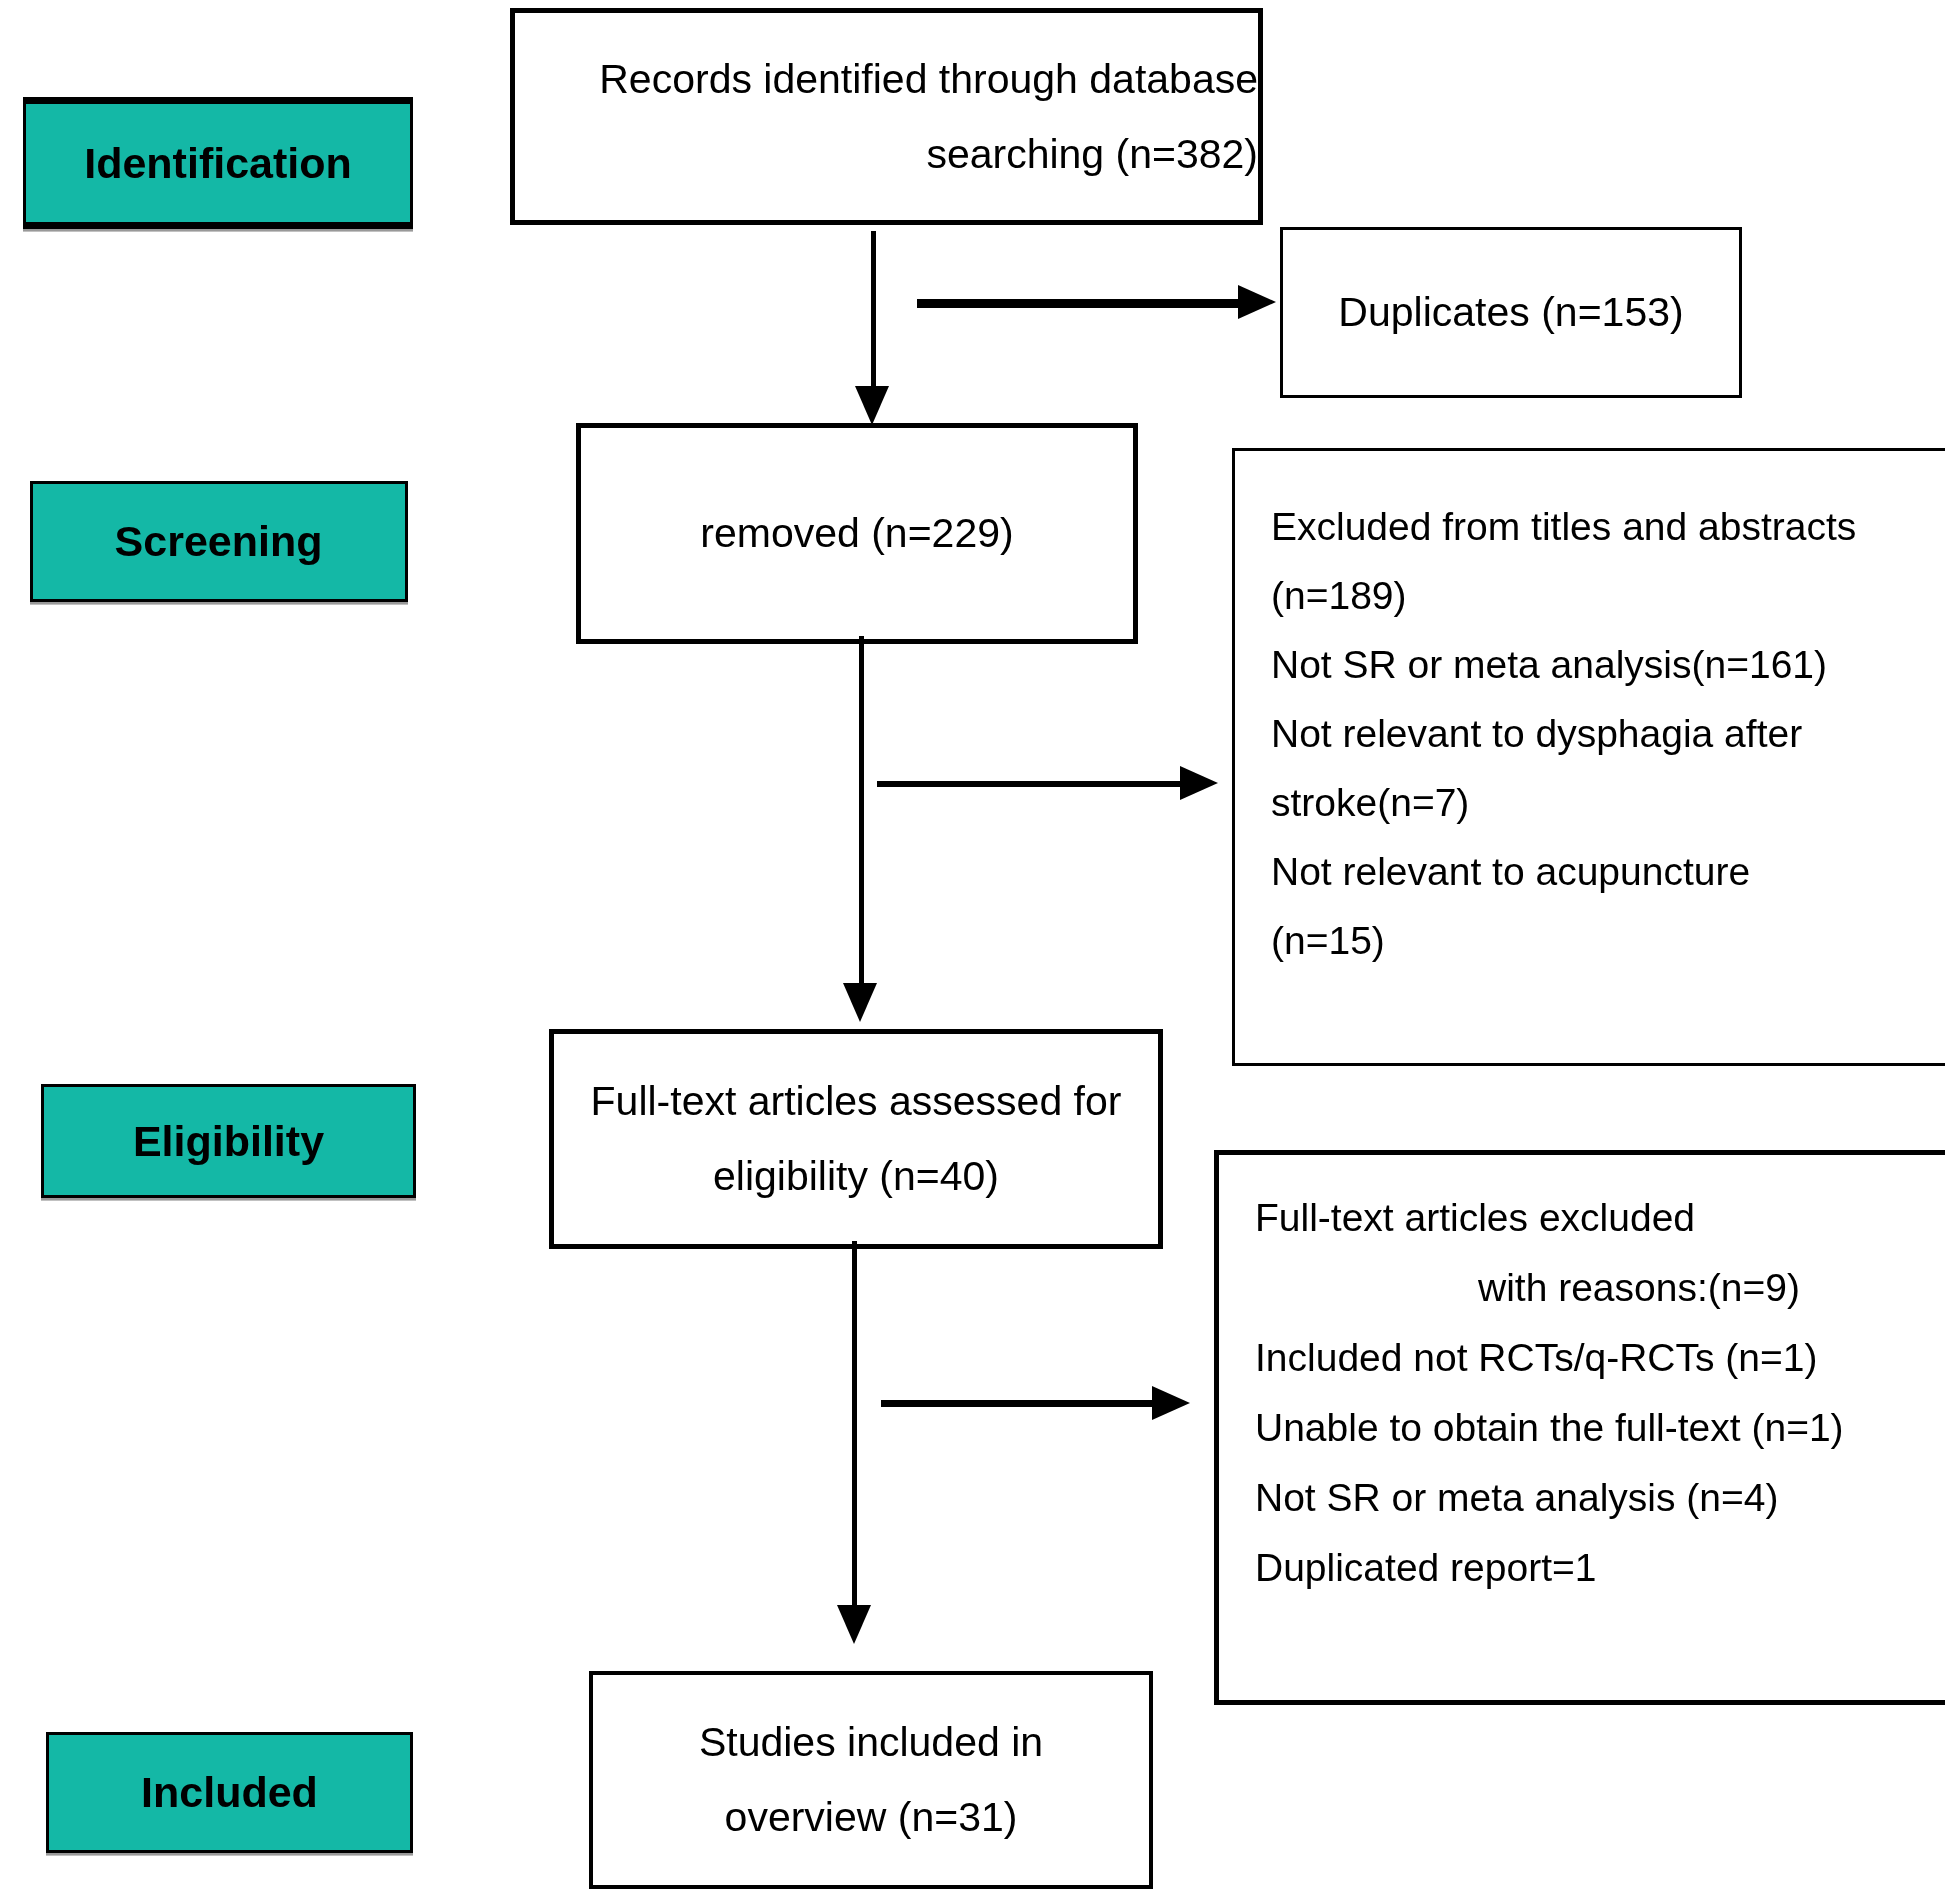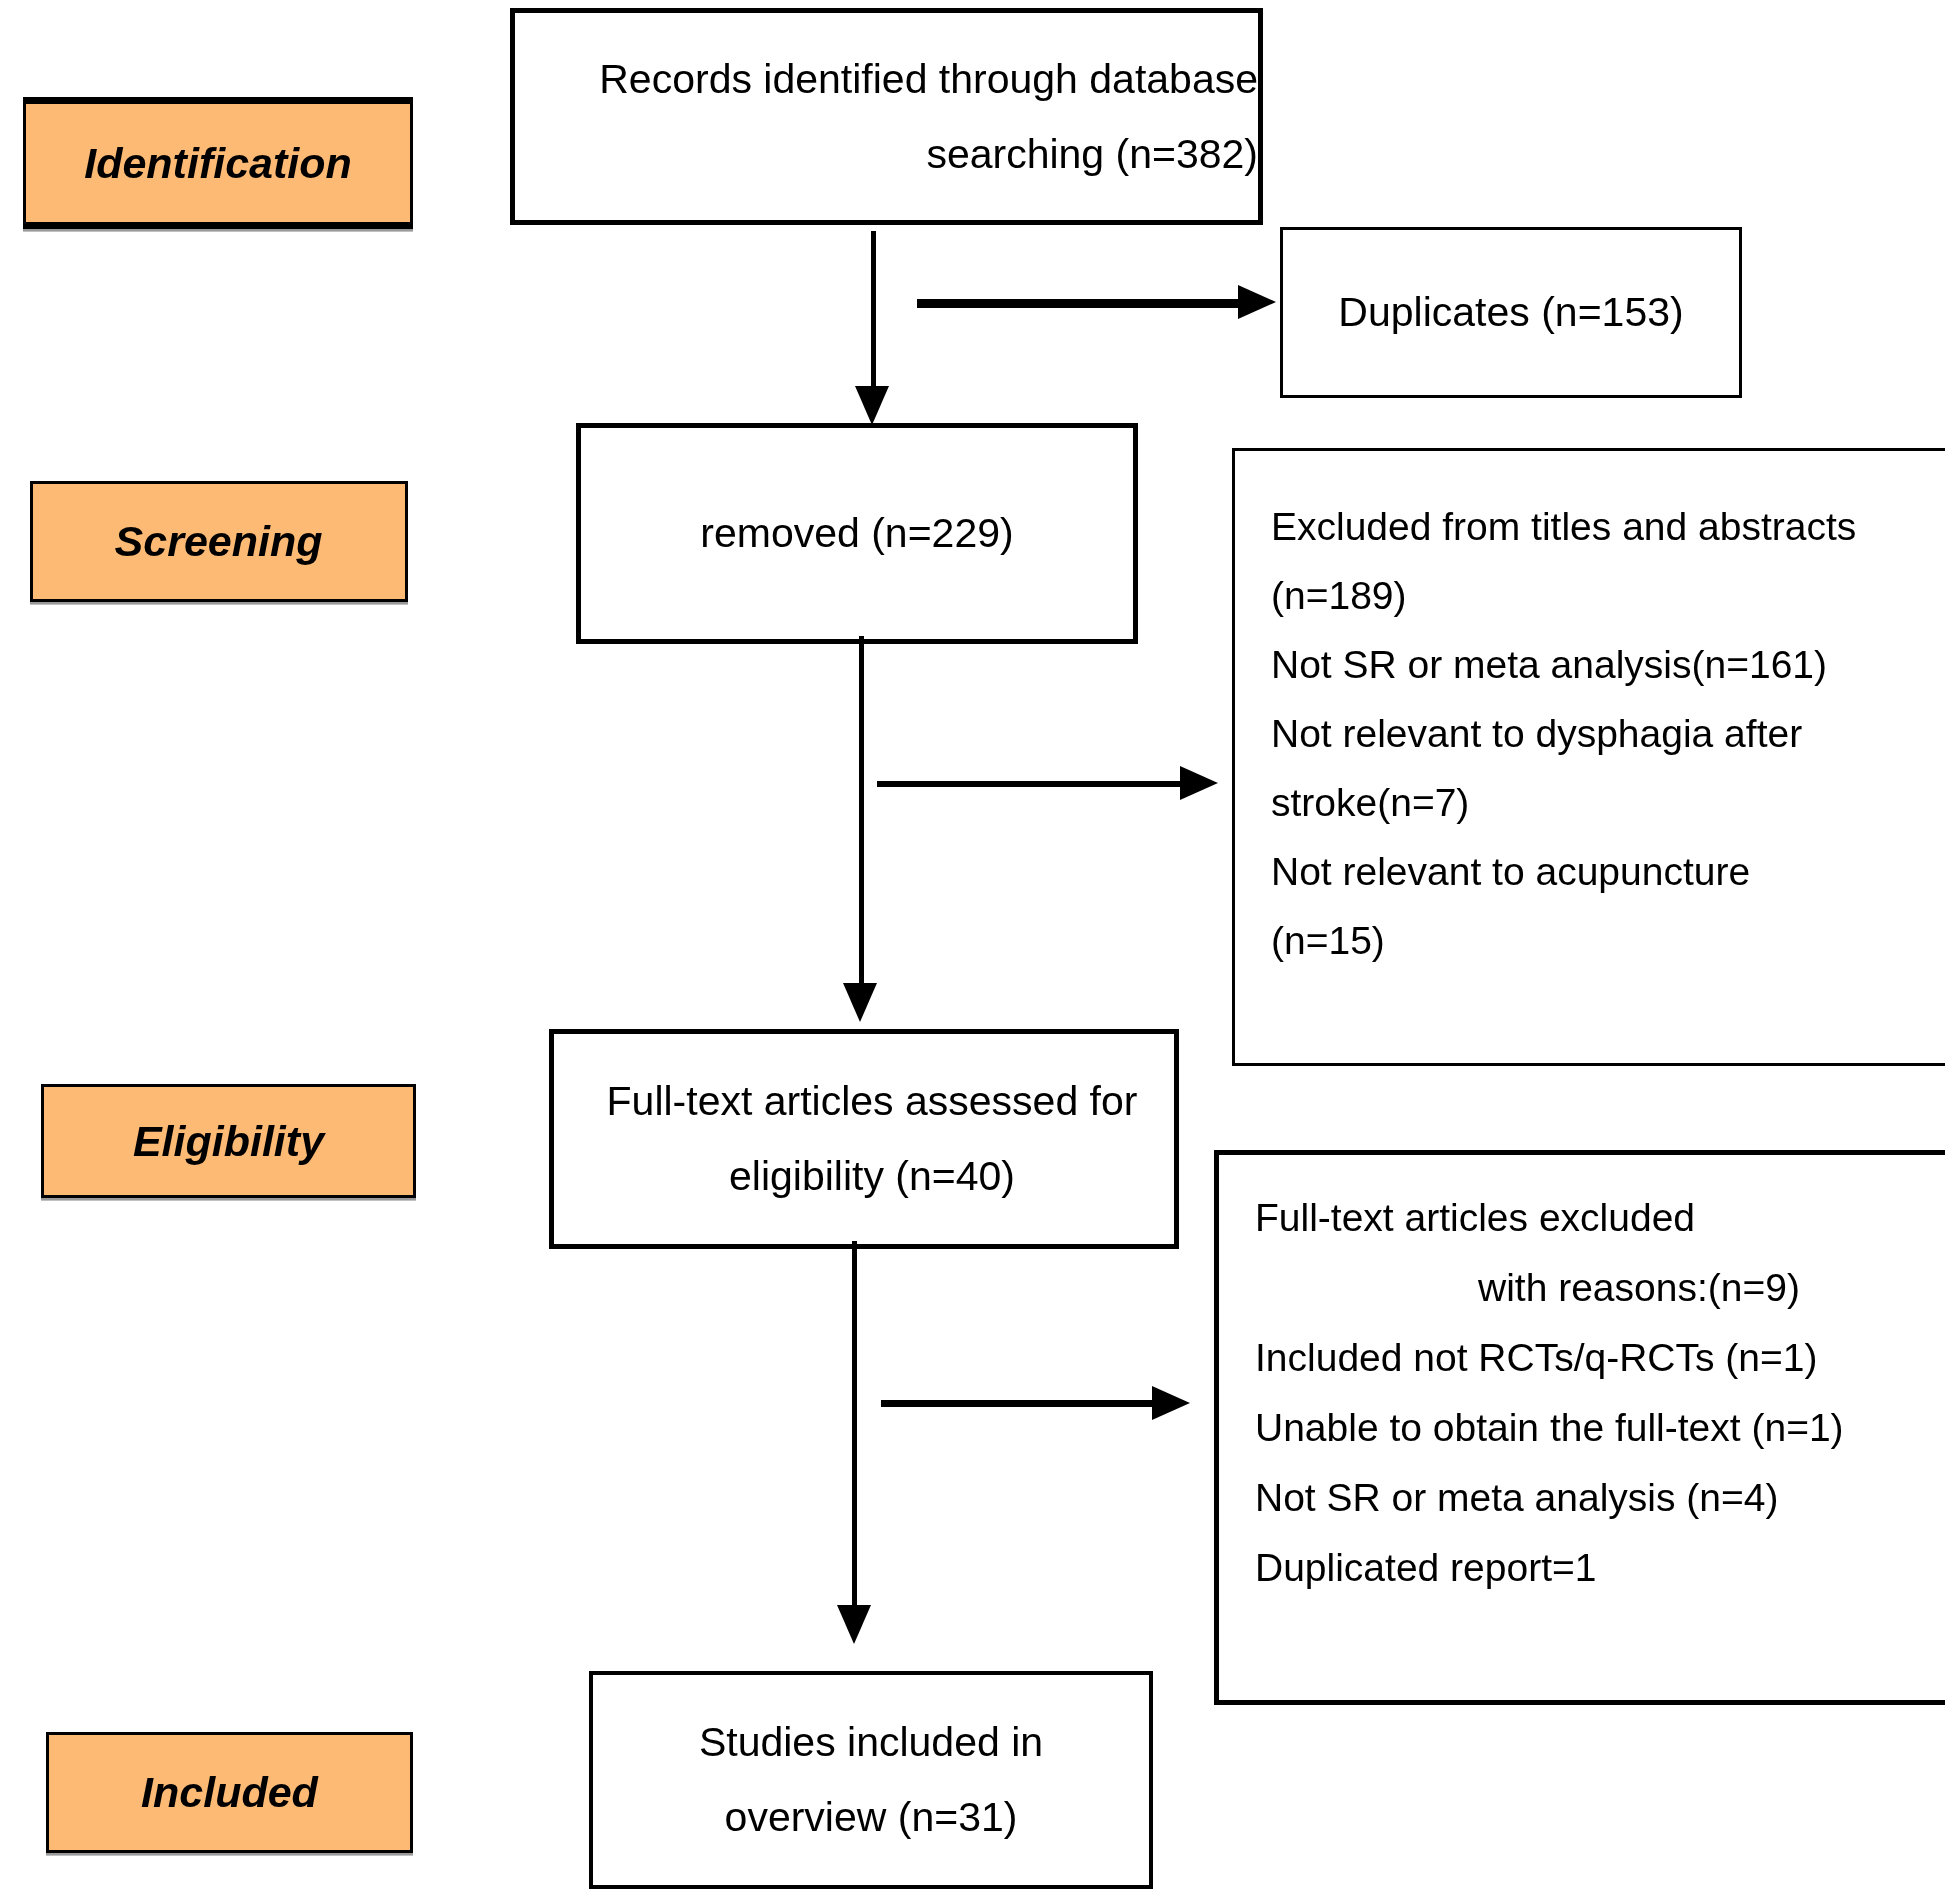--- a/index.html
+++ b/index.html
@@ -25,26 +25,25 @@
   .thin{border-width:3.3px;}
   .mid{border-width:4.6px;}
   .listbox{
     justify-content:flex-start;align-items:flex-start;
     text-align:left;font-size:39px;
   }
   .excl1{border-width:3.3px;padding:41px 6.6px 0 36px;line-height:69px;}
   .excl2{border-width:5.2px;padding:27.6px 6.6px 0 36px;line-height:70px;}
   .indent{padding-left:223px;}
   .stage{
-    position:absolute;background:#fdba74;
+    position:absolute;background:#14b8a6;
     border:3.9px solid #000;
     display:flex;justify-content:center;align-items:center;
     font-weight:bold;font-size:43px;text-align:center;
     box-shadow:0 2.6px 0 #999;
-    font-style:italic;
   }
   .stage.heavy{border-top-width:7.2px;border-bottom-width:7.2px;}
   .vline,.hline{position:absolute;background:#000;}
   .head-down{
     position:absolute;width:0;height:0;
     border-left:17.7px solid transparent;
     border-right:17.7px solid transparent;
     border-top:39px solid #000;
   }
   .head-right{
@@ -88,21 +87,21 @@
   <div class="flowbox listbox excl1" style="left:1232px;top:448px;width:672px;height:571px;">
     <span class="ln">Excluded from titles and abstracts</span>
     <span class="ln">(n=189)</span>
     <span class="ln">Not SR or meta analysis(n=161)</span>
     <span class="ln">Not relevant to dysphagia after</span>
     <span class="ln">stroke(n=7)</span>
     <span class="ln">Not relevant to acupuncture</span>
     <span class="ln">(n=15)</span>
   </div>
 
-  <div class="flowbox" style="left:549px;top:1029px;width:604px;height:210px;padding-left:16px;">
+  <div class="flowbox" style="left:549px;top:1029px;width:604px;height:210px;">
     <span class="ln">Full-text articles assessed for</span>
     <span class="ln">eligibility (n=40)</span>
   </div>
 
   <div class="flowbox listbox excl2" style="left:1214px;top:1150px;width:693px;height:517px;">
     <span class="ln">Full-text articles excluded</span>
     <span class="ln indent">with reasons:(n=9)</span>
     <span class="ln">Included not RCTs/q-RCTs (n=1)</span>
     <span class="ln">Unable to obtain the full-text (n=1)</span>
     <span class="ln">Not SR or meta analysis (n=4)</span>

